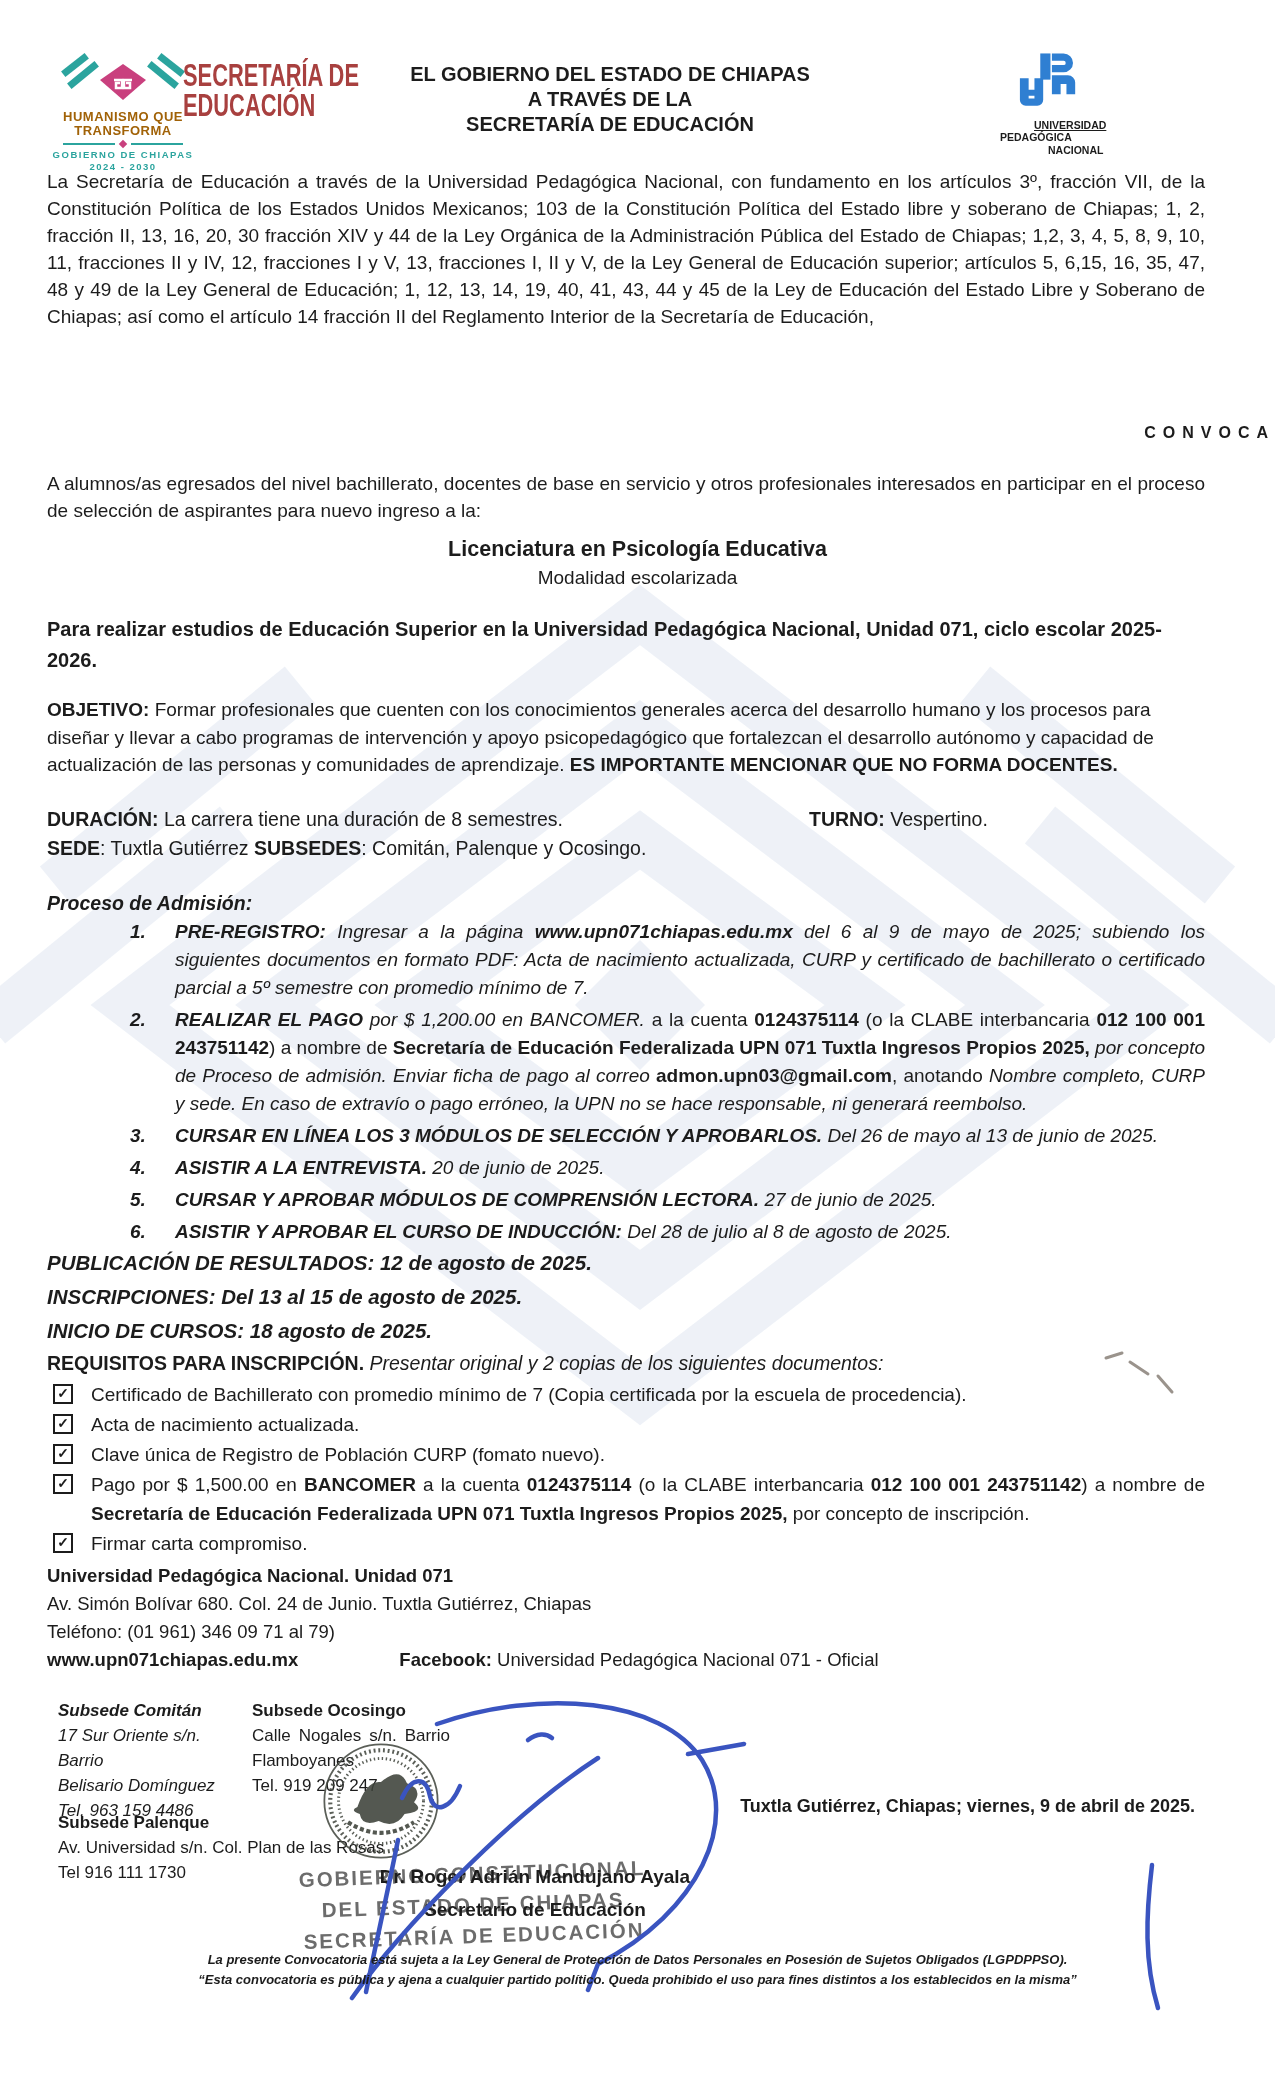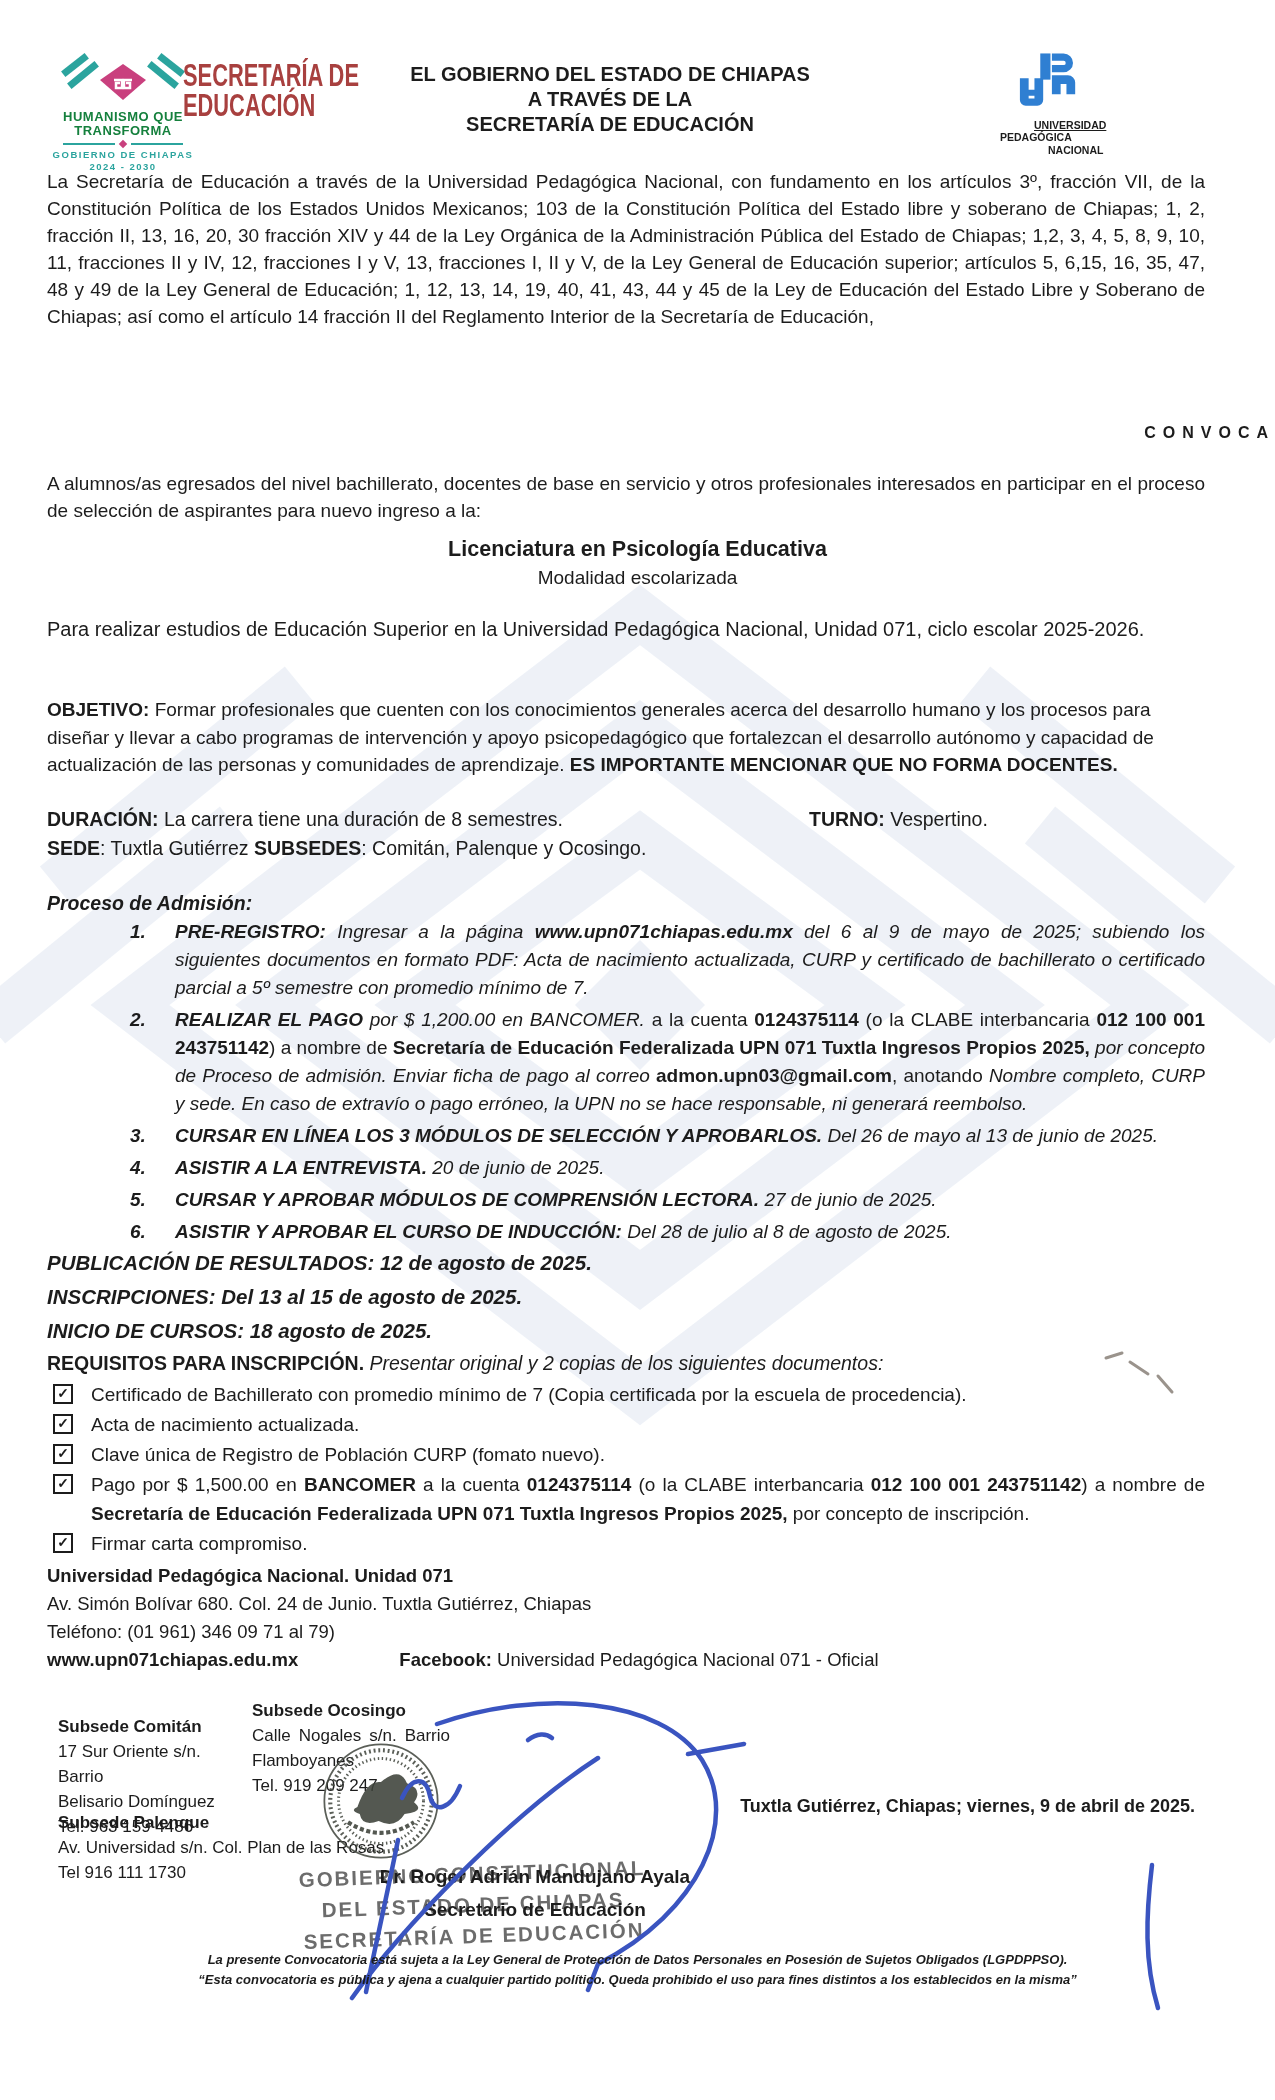--- a/index.html
+++ b/index.html
@@ -12,42 +12,42 @@
   .i{font-style:italic;}
   .layer{position:absolute;z-index:2;}
   .justify{text-align:justify;}
 
   
   .watermark{position:absolute;left:0;top:555px;z-index:1;opacity:.6;}
 
   
   .sec-header{top:48px;left:0;right:0;height:135px;}
   .gov-logo{position:absolute;left:44px;top:2px;width:158px;text-align:center;}
-  .gov-tagline{color:#15803d;font-weight:bold;font-size:13px;line-height:14px;letter-spacing:.5px;}
+  .gov-tagline{color:#a16207;font-weight:bold;font-size:13px;line-height:14px;letter-spacing:.5px;}
   .gov-div{display:flex;align-items:center;justify-content:center;margin:3px 0 2px;}
   .gov-div .bar{height:2px;background:#2ba49e;width:52px;}
   .gov-div .dot{width:6px;height:6px;background:#c9407e;transform:rotate(45deg);margin:0 5px;}
   .gov-sub{color:#2ba49e;font-size:9.5px;letter-spacing:1.5px;font-weight:bold;line-height:12px;}
   .se-logo{position:absolute;left:183px;top:12px;color:#a8403f;font-weight:800;
     font-size:28px;line-height:27px;transform:scale(.78,1.12);transform-origin:left top;white-space:nowrap;}
   .doc-title{position:absolute;left:320px;top:14px;width:580px;text-align:center;
     font-weight:bold;font-size:20px;line-height:25px;}
   .upn-logo{position:absolute;left:972px;top:4px;width:180px;font-size:10.5px;font-weight:bold;line-height:12.5px;}
   .upn-logo .t1{margin-left:62px;text-decoration:underline;}
   .upn-logo .t2{margin-left:28px;}
   .upn-logo .t3{margin-left:76px;}
 
   .sec-intro{top:168px;left:47px;right:70px;font-size:19px;line-height:27px;}
   .sec-convoca{top:424px;left:0;right:0;text-align:right;font-weight:bold;
     font-size:16px;letter-spacing:7px;}
   .sec-audience{top:470px;left:47px;right:70px;font-size:19px;line-height:27px;}
   .sec-program{top:537px;left:0;right:0;text-align:center;}
   .prog-name{font-size:21.5px;font-weight:bold;}
   .prog-mod{font-size:19px;margin-top:5px;}
-  .sec-pararealizar{top:614px;left:47px;right:70px;font-weight:normal;font-size:20px;line-height:31px;}
+  .sec-pararealizar{top:614px;left:47px;right:70px;font-weight:bold;font-size:20px;line-height:31px;}
   .sec-objetivo{top:696px;left:47px;right:70px;font-size:19px;line-height:27.5px;}
   .sec-duracion{top:808px;left:47px;right:70px;font-size:19.5px;}
   .turno{position:absolute;left:762px;top:0;}
   .sec-sede{top:837px;left:47px;right:70px;font-size:19.5px;}
   .sec-proceso{top:892px;left:47px;font-weight:bold;font-style:italic;font-size:19.5px;}
   .sec-admission{top:918px;left:47px;right:70px;font-size:19px;line-height:28px;}
   .adm-item{display:flex;padding-left:83px;margin-bottom:4px;}
   .adm-num{width:45px;flex:none;font-weight:bold;font-style:italic;}
   .adm-text{flex:1;}
   .sec-results{top:1246px;left:47px;font-weight:bold;font-style:italic;font-size:20.5px;line-height:34px;}
@@ -55,21 +55,21 @@
   .sec-checklist{top:1380px;left:47px;right:70px;font-size:19px;line-height:29px;}
   .chk-item{display:flex;margin-bottom:1px;}
   .chk-box{width:16px;height:16px;border:2px solid #1c1c1c;flex:none;margin:4px 18px 0 6px;
     font-size:14px;line-height:15px;text-align:center;font-weight:bold;}
   .chk-text{flex:1;}
   .sec-informes{top:1562px;left:47px;right:70px;font-size:18.5px;line-height:28px;}
   .fb{margin-left:96px;}
   .sec-footer{top:1690px;left:0;width:1275px;height:410px;}
   .subsede{position:absolute;font-size:17px;line-height:25px;}
   .subsede .tt{font-weight:bold;}
-  .ss-comitan{left:58px;top:24px;width:190px;}
+  .ss-comitan{left:58px;top:8px;width:190px;font-style:italic;}
   .ss-ocosingo{left:252px;top:8px;width:198px;}
   .jline{text-align:justify;text-align-last:justify;}
   .ss-palenque{left:58px;top:120px;width:330px;}
   .seal{position:absolute;left:322px;top:52px;}
   .stamp{position:absolute;left:228px;top:168px;width:490px;text-align:center;
     transform:rotate(-2deg);font-weight:bold;font-size:20.5px;line-height:31px;
     letter-spacing:2px;color:rgba(66,66,66,.78);z-index:2;}
   .name-block{position:absolute;left:335px;top:176px;width:400px;text-align:center;z-index:3;}
   .sig-name{font-weight:bold;font-size:19px;}
   .sig-role{font-weight:bold;font-size:19px;margin-top:11px;}

